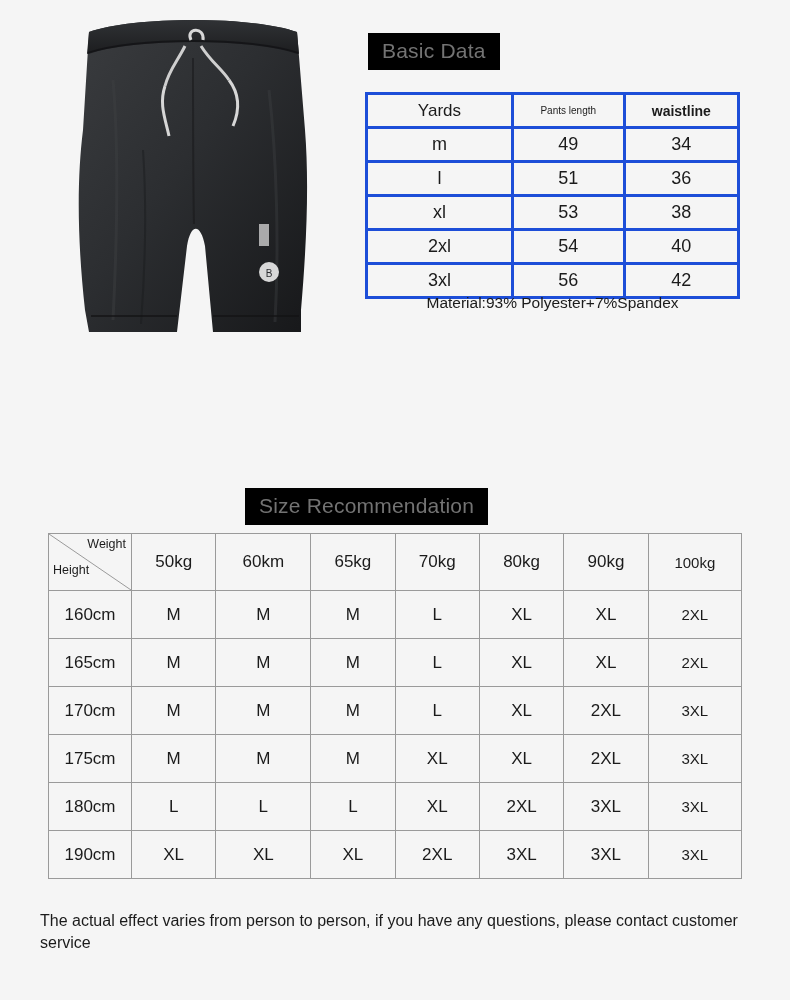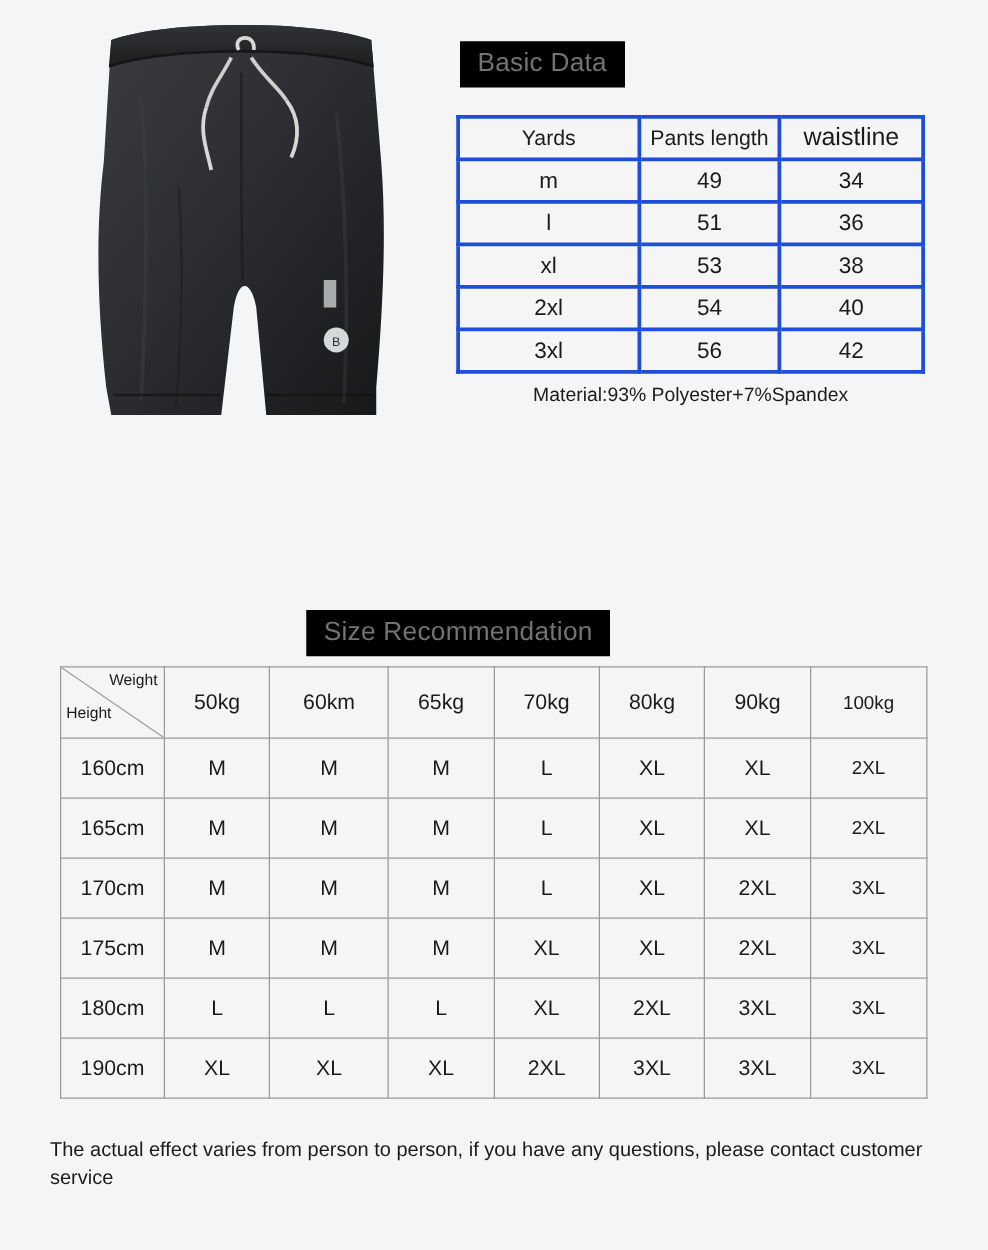--- a/index.html
+++ b/index.html
@@ -78,27 +78,27 @@
     color: #1b1b1b;
     height: 31px;
     padding: 0;
   }
   .basic-table .col-yards { width: 148px; }
   .basic-table .col-len   { width: 113px; }
   .basic-table .col-waist { width: 114px; }
   .basic-table tr.head td {
     font-size: 17px;
   }
-  .basic-table tr.head td.col-len { font-size: 17px; text-align: center; }
-  .basic-table tr.head td.col-waist { font-size: 20px; }
+  .basic-table tr.head td.col-len { font-size: 10px; text-align: center; }
+  .basic-table tr.head td.col-waist { font-size: 14px; font-weight: bold; }
 
   .material {
     position: absolute;
     left: 365px;
-    top: 308px;
+    top: 294px;
     width: 375px;
     text-align: center;
     font-size: 15.5px;
     color: #1b1b1b;
   }
 
   
   .size-table {
     position: absolute;
     left: 48px;

